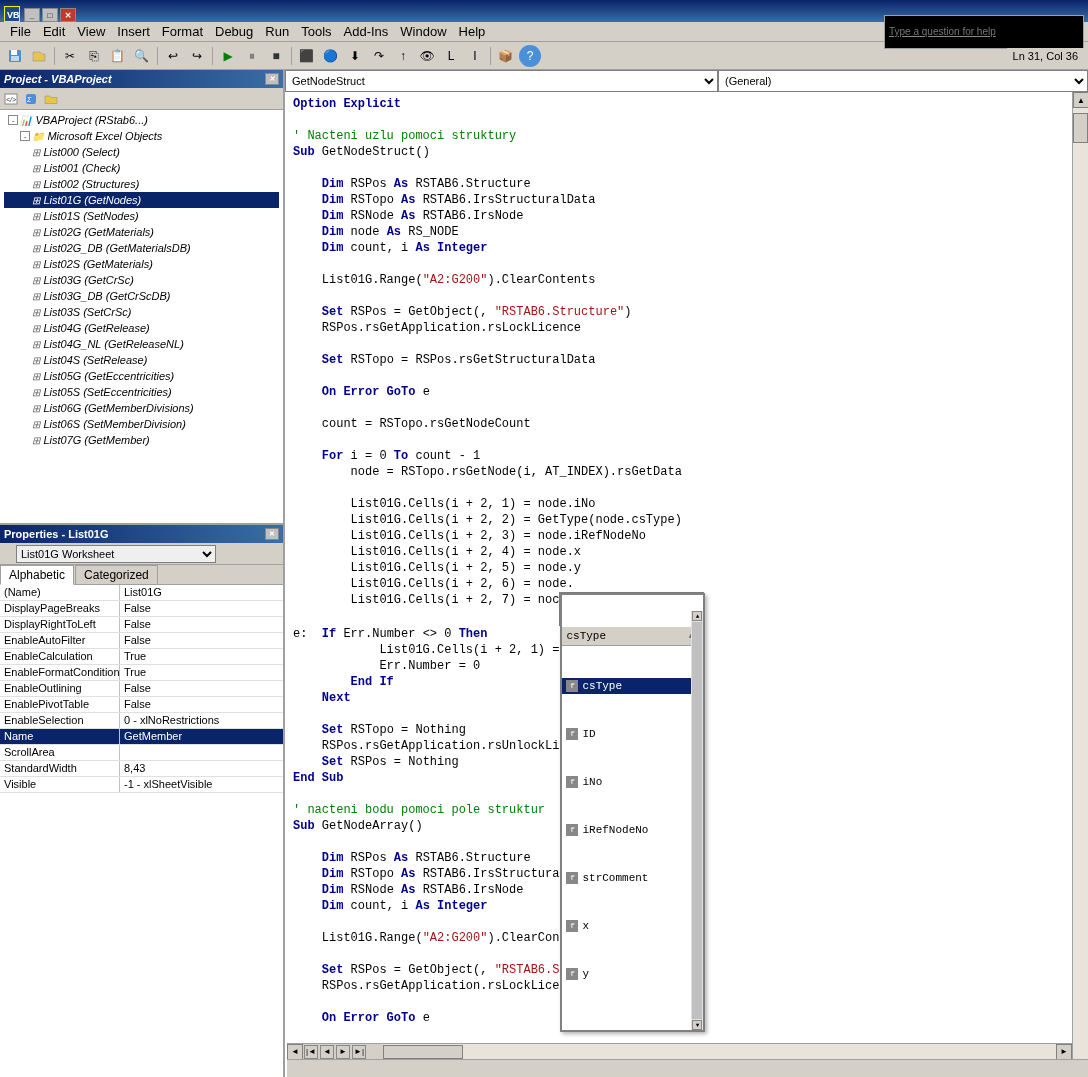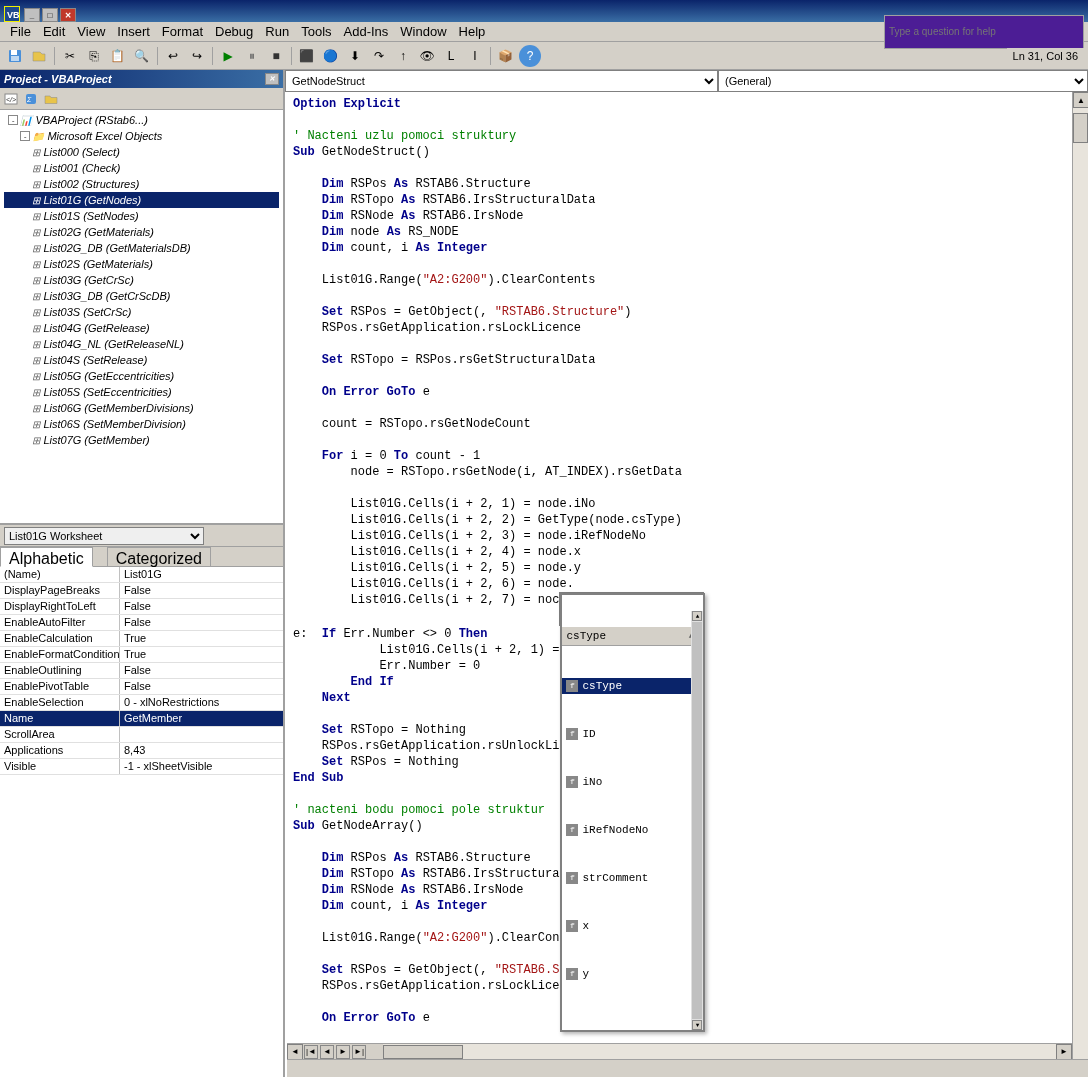--- a/index.html
+++ b/index.html
@@ -84,21 +84,22 @@
       padding: 2px 6px;
       background: #d4d0c8;
     }
     #ask-input {
       width: 180px;
       height: 18px;
       font-size: 10px;
       border: 1px solid #a0a0a0;
       padding: 16px 4px;
       color: #888;
-      background: #4c1d95;
+      background: #000000;
+      text-decoration: underline;
     }
 
     
     #main-layout {
       display: flex;
       height: calc(1077px - 22px - 20px - 28px);
     }
 
     
     #left-panel {
@@ -196,42 +197,42 @@
       display: flex;
       flex-direction: column;
       flex: 1;
     }
     #props-toolbar {
       background: #d4d0c8;
       border-bottom: 1px solid #a0a0a0;
       height: 22px;
       display: flex;
       align-items: center;
-      padding: 0 4px;
+      padding: 0 16px;
     }
     #props-select {
       width: 200px;
       height: 18px;
       font-size: 11px;
       border: 1px solid #808080;
     }
     #props-tabs {
       display: flex;
       background: #d4d0c8;
       border-bottom: 1px solid #a0a0a0;
       height: 20px;
     }
     .props-tab {
       padding: 2px 8px;
       border: 1px solid #a0a0a0;
       border-bottom: none;
       background: #d4d0c8;
       cursor: pointer;
-      font-size: 16px;
-      margin-right: 14px;
+      font-size: 12px;
+      margin-right: 1px;
     }
     .props-tab.active {
       background: white;
       border-bottom: 1px solid white;
       margin-bottom: -1px;
       z-index: 1;
     }
     #props-table {
       flex: 1;
       overflow-y: auto;
@@ -590,20 +591,26 @@
           </div>
           <div class="tree-item" style="padding-left:28px;">
             <span class="tree-icon module-icon">⊞</span>
             <span>List07G (GetMember)</span>
           </div>
         </div>
       </div>
     </div>
 
     <div id="properties-panel">
+      <div class="panel-header">
+        <span>Properties - List01G</span>
+        <div class="panel-header-btns">
+          <div class="panel-close-btn">✕</div>
+        </div>
+      </div>
       <div id="props-toolbar">
         <select id="props-select">
           <option>List01G Worksheet</option>
         </select>
       </div>
       <div id="props-tabs">
         <div class="props-tab active">Alphabetic</div>
         <div class="props-tab">Categorized</div>
       </div>
       <div id="props-table">
@@ -645,21 +652,21 @@
         </div>
         <div class="props-row selected">
           <div class="props-key">Name</div>
           <div class="props-val">GetMember</div>
         </div>
         <div class="props-row">
           <div class="props-key">ScrollArea</div>
           <div class="props-val"></div>
         </div>
         <div class="props-row">
-          <div class="props-key">Applications</div>
+          <div class="props-key">StandardWidth</div>
           <div class="props-val">8,43</div>
         </div>
         <div class="props-row">
           <div class="props-key">Visible</div>
           <div class="props-val">-1 - xlSheetVisible</div>
         </div>
       </div>
     </div>
   </div>
 

